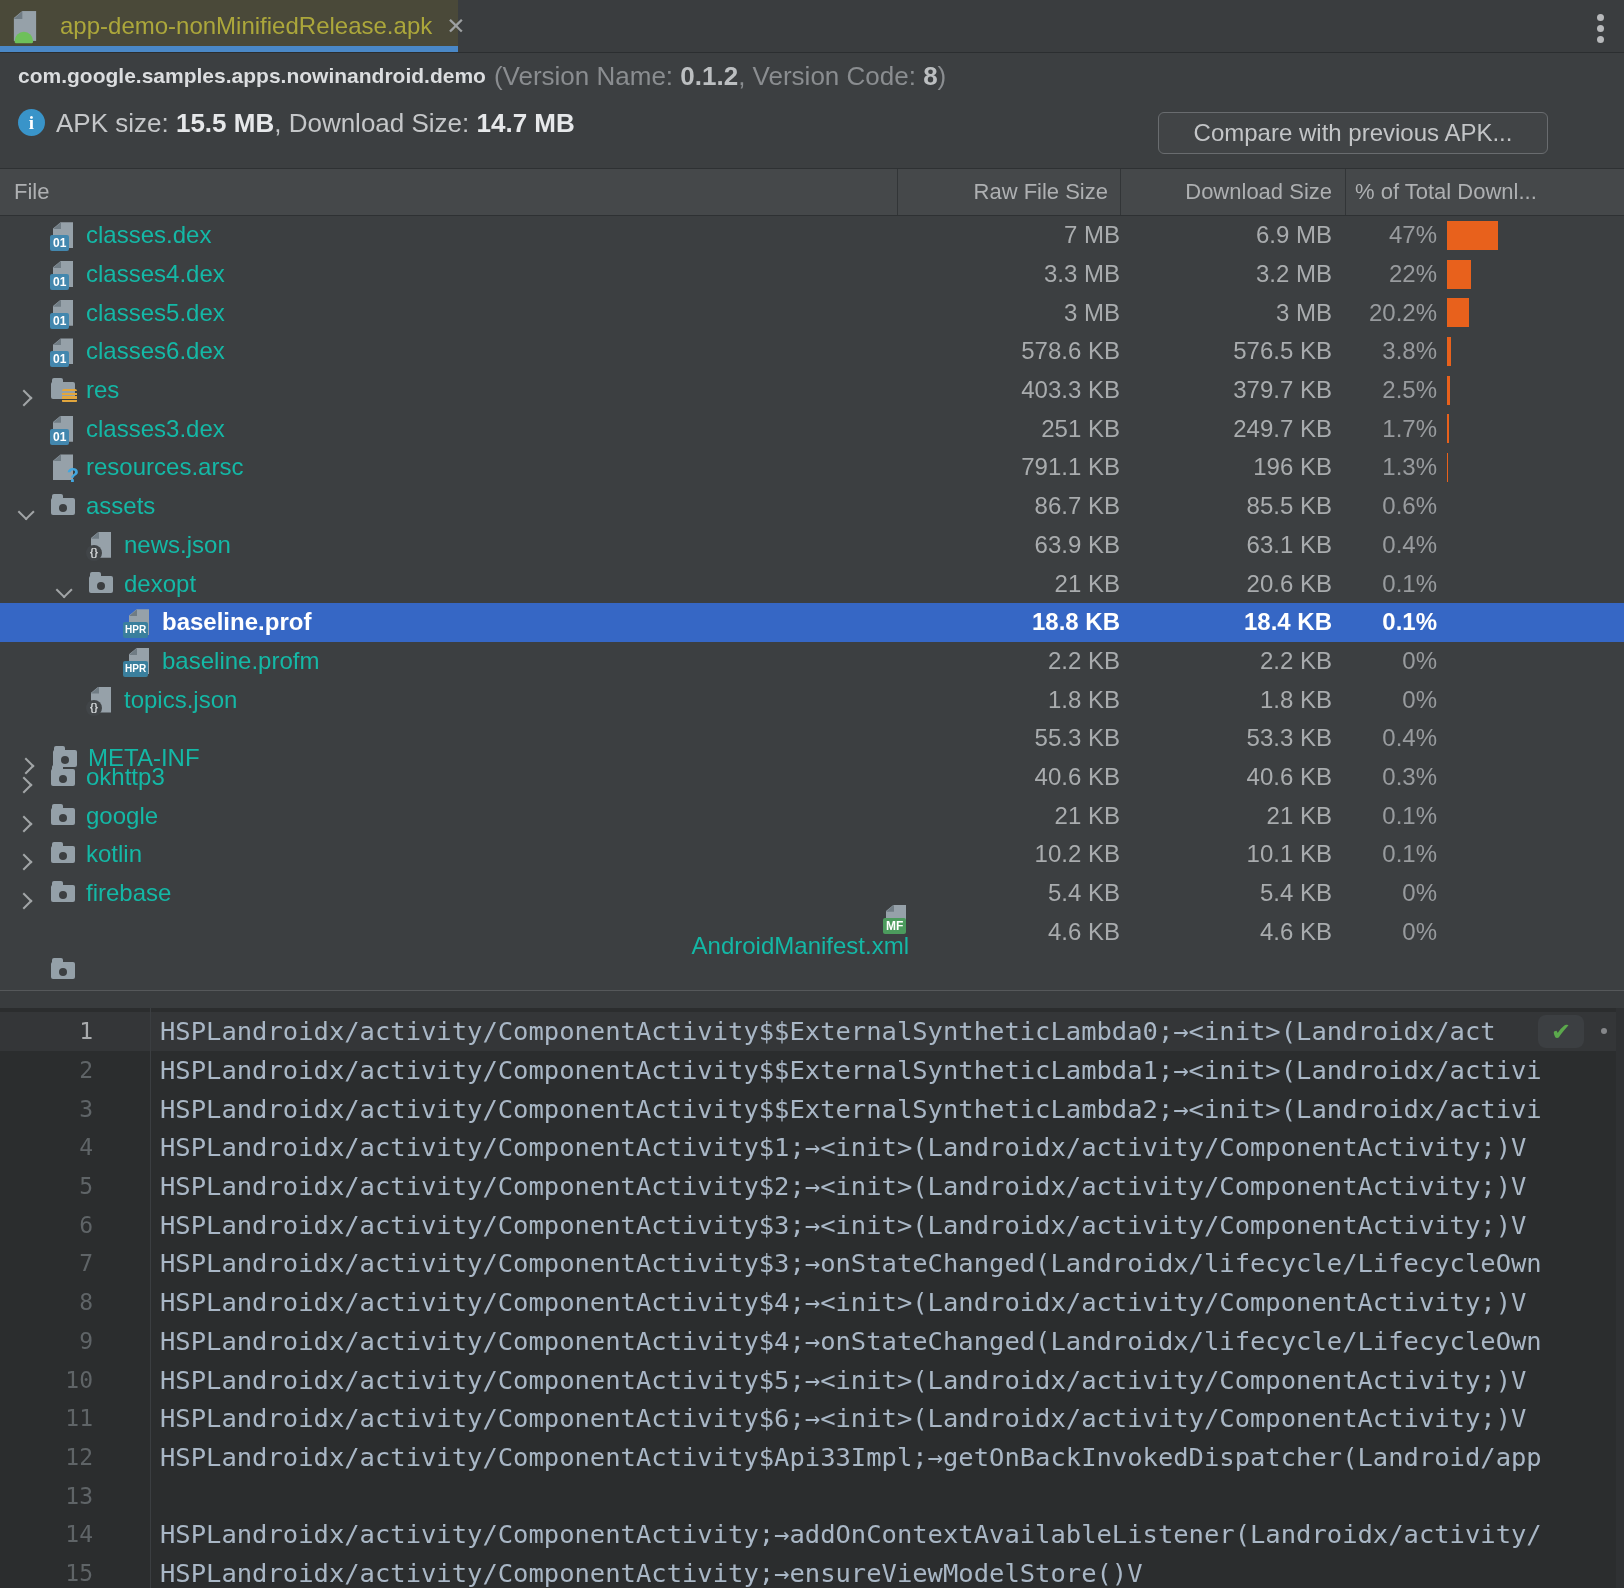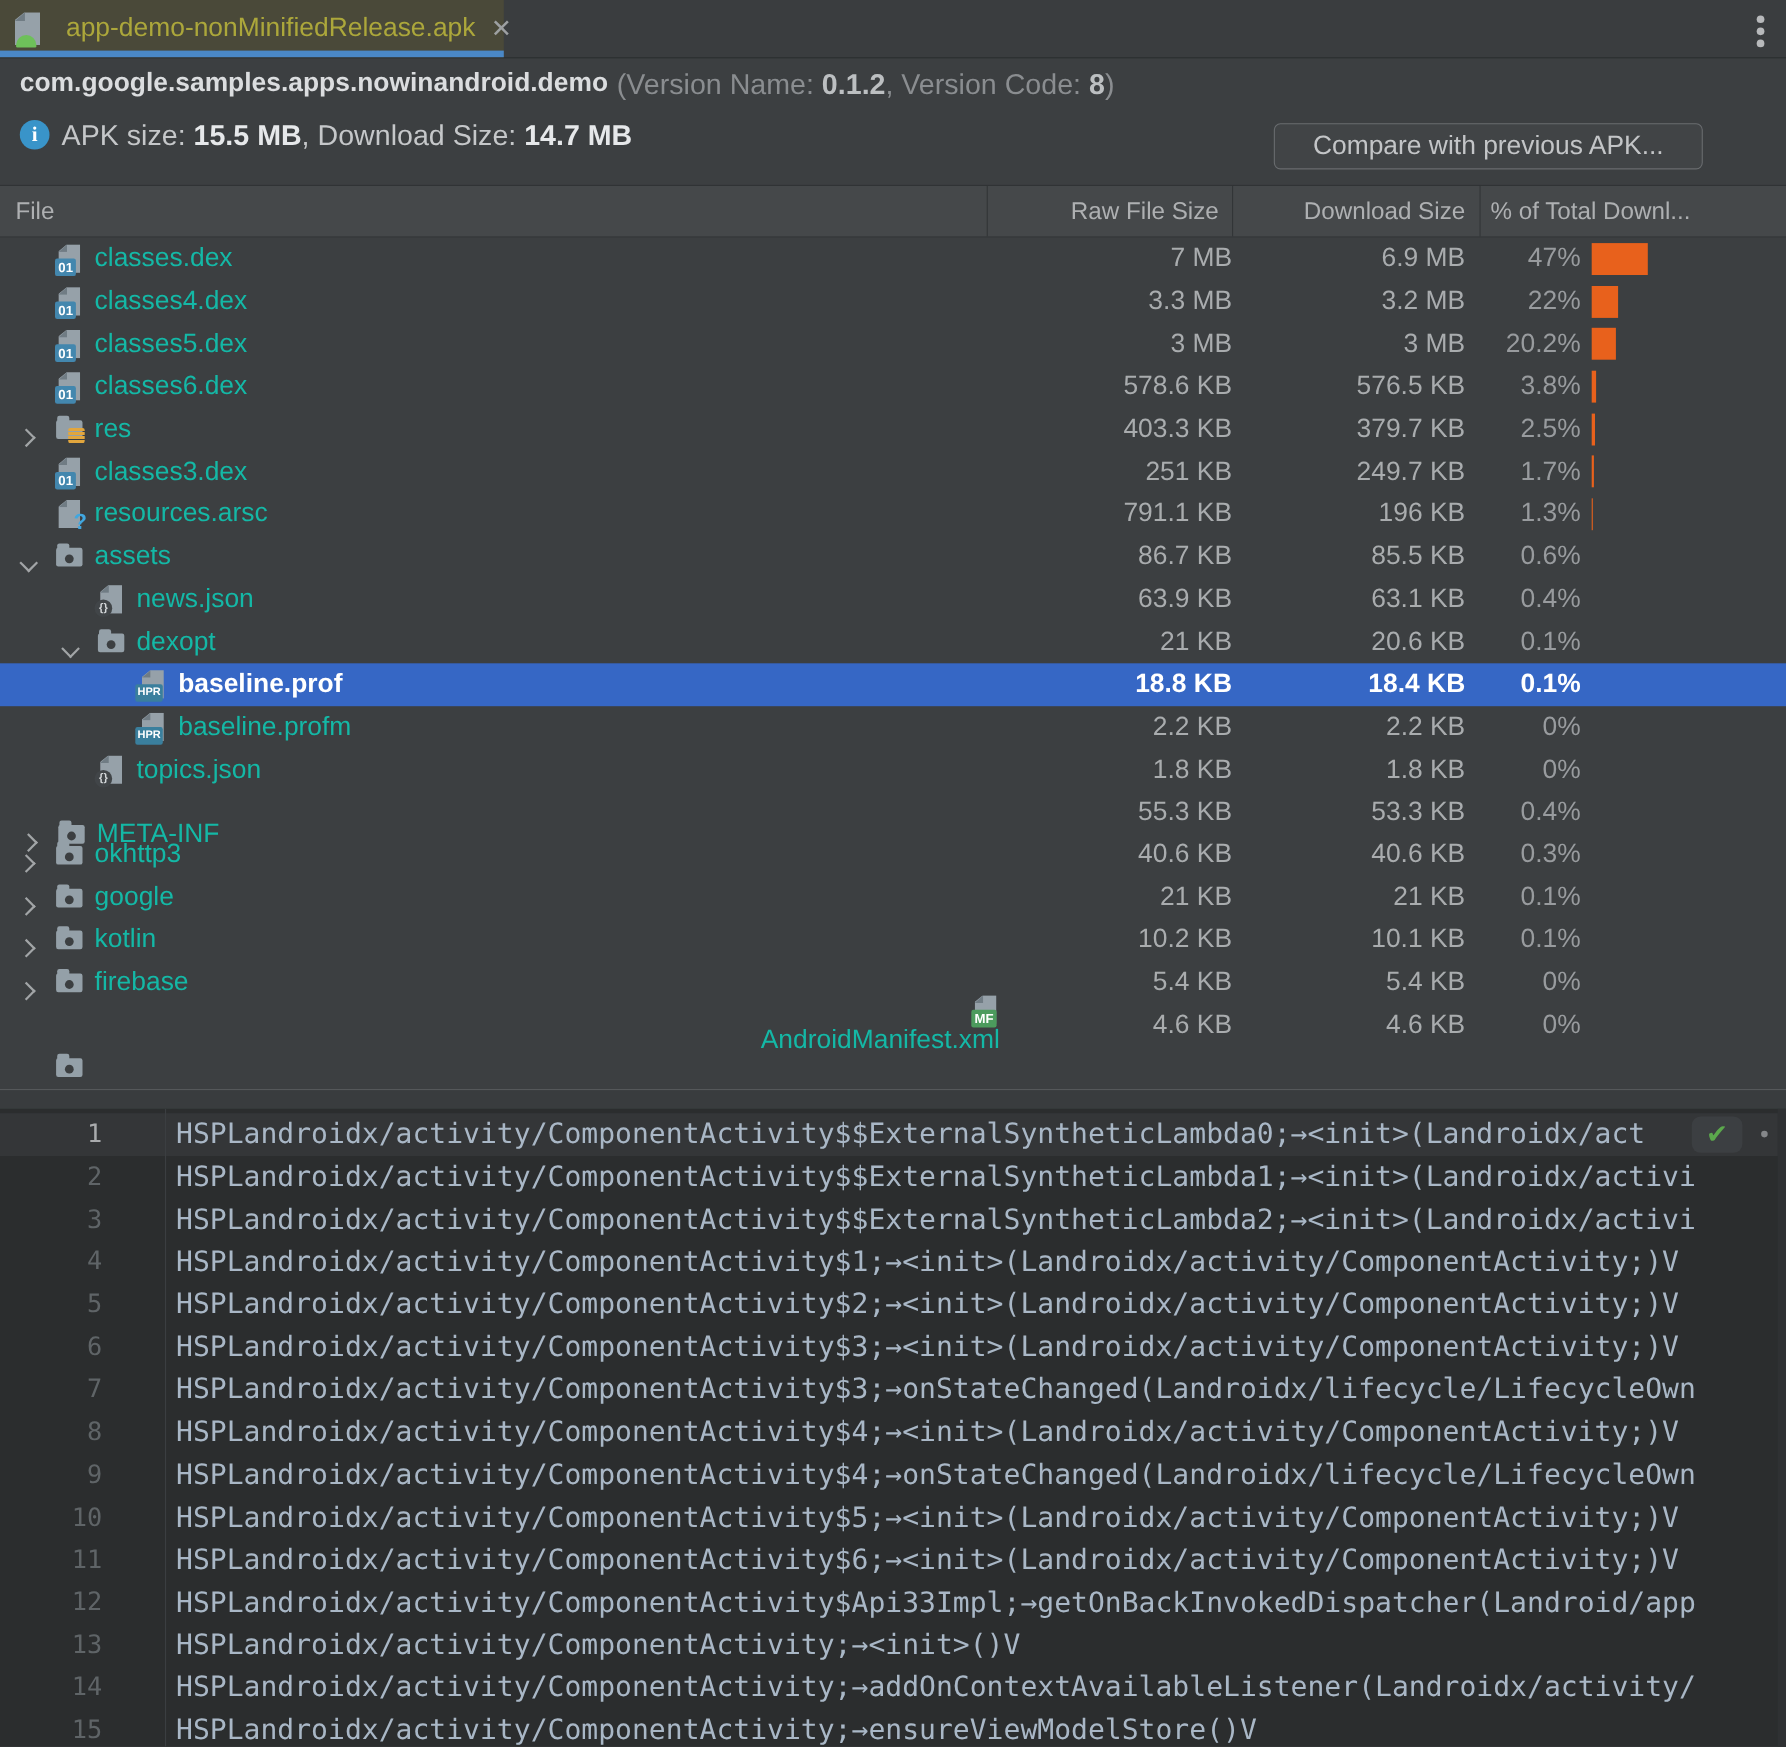--- a/index.html
+++ b/index.html
@@ -11,21 +11,21 @@
   }
   
   .tabbar{position:absolute;top:0;left:0;right:0;height:52px;background:#3A3D3F;border-bottom:1px solid #2B2E30;}
   .tab{position:absolute;left:0;top:0;width:458px;height:52px;background:#4A4939;display:flex;align-items:center;padding:0 0 0 12px;box-sizing:border-box;cursor:pointer;}
   .tab-underline{position:absolute;left:0;bottom:0;width:100%;height:6px;background:#4A88C7;}
   .tab-label{color:#ACA73B;font-size:24px;margin-left:22px;white-space:nowrap;}
   .tab-close{color:#9DA0A2;font-size:23px;margin-left:14px;line-height:1;}
   .kebab{position:absolute;top:14px;right:20px;width:7px;height:7px;border-radius:50%;background:#B7B9BB;box-shadow:0 11px 0 #B7B9BB,0 22px 0 #B7B9BB;cursor:pointer;}
   
   .pkg-row{position:absolute;top:52px;left:0;right:0;height:48px;display:flex;align-items:center;padding-left:18px;}
-  .pkg-name{color:#DBDDDF;font-weight:700;font-size:24px;}
+  .pkg-name{color:#DBDDDF;font-weight:700;font-size:21px;}
   .ver{color:#8A8D90;font-size:26px;margin-left:8px;}
   .ver b{color:#BCBFC1;font-weight:700;}
   .info-row{position:absolute;top:100px;left:0;right:0;height:68px;}
   .info-icon{position:absolute;left:18px;top:9px;width:27px;height:27px;border-radius:50%;background:#3994C9;color:#FFF;font-weight:700;font-size:19px;text-align:center;line-height:27px;font-family:"Liberation Serif",serif;}
   .info-text{position:absolute;left:56px;top:8px;font-size:26px;color:#C5C7C9;}
   .info-text b{color:#E6E8EA;font-weight:700;}
   .compare-btn{position:absolute;right:76px;top:12px;width:388px;height:40px;border:1px solid #696C6F;border-radius:6px;background:#414446;color:#C3C5C7;font-size:24px;display:flex;align-items:center;justify-content:center;cursor:pointer;}
   
   .thead{position:absolute;top:168px;left:0;right:0;height:48px;background:#45484A;border-top:1px solid #2E3133;border-bottom:1px solid #2E3133;box-sizing:border-box;font-size:22px;color:#AEB0B2;}
   .th-file{position:absolute;left:14px;top:0;line-height:46px;}
@@ -557,21 +557,20 @@
     <span class="code">HSPLandroidx/activity/ComponentActivity$6;→&lt;init&gt;(Landroidx/activity/ComponentActivity;)V</span>
   </div>
 
   <div class="cline">
     <span class="gut">12</span>
     <span class="code">HSPLandroidx/activity/ComponentActivity$Api33Impl;→getOnBackInvokedDispatcher(Landroid/app</span>
   </div>
 
   <div class="cline">
     <span class="gut">13</span>
-    <span class="code">HSPLandroidx/activity/ComponentActivity;→&lt;init&gt;()V</span>
   </div>
 
   <div class="cline">
     <span class="gut">14</span>
     <span class="code">HSPLandroidx/activity/ComponentActivity;→addOnContextAvailableListener(Landroidx/activity/</span>
   </div>
 
   <div class="cline">
     <span class="gut">15</span>
     <span class="code">HSPLandroidx/activity/ComponentActivity;→ensureViewModelStore()V</span>

